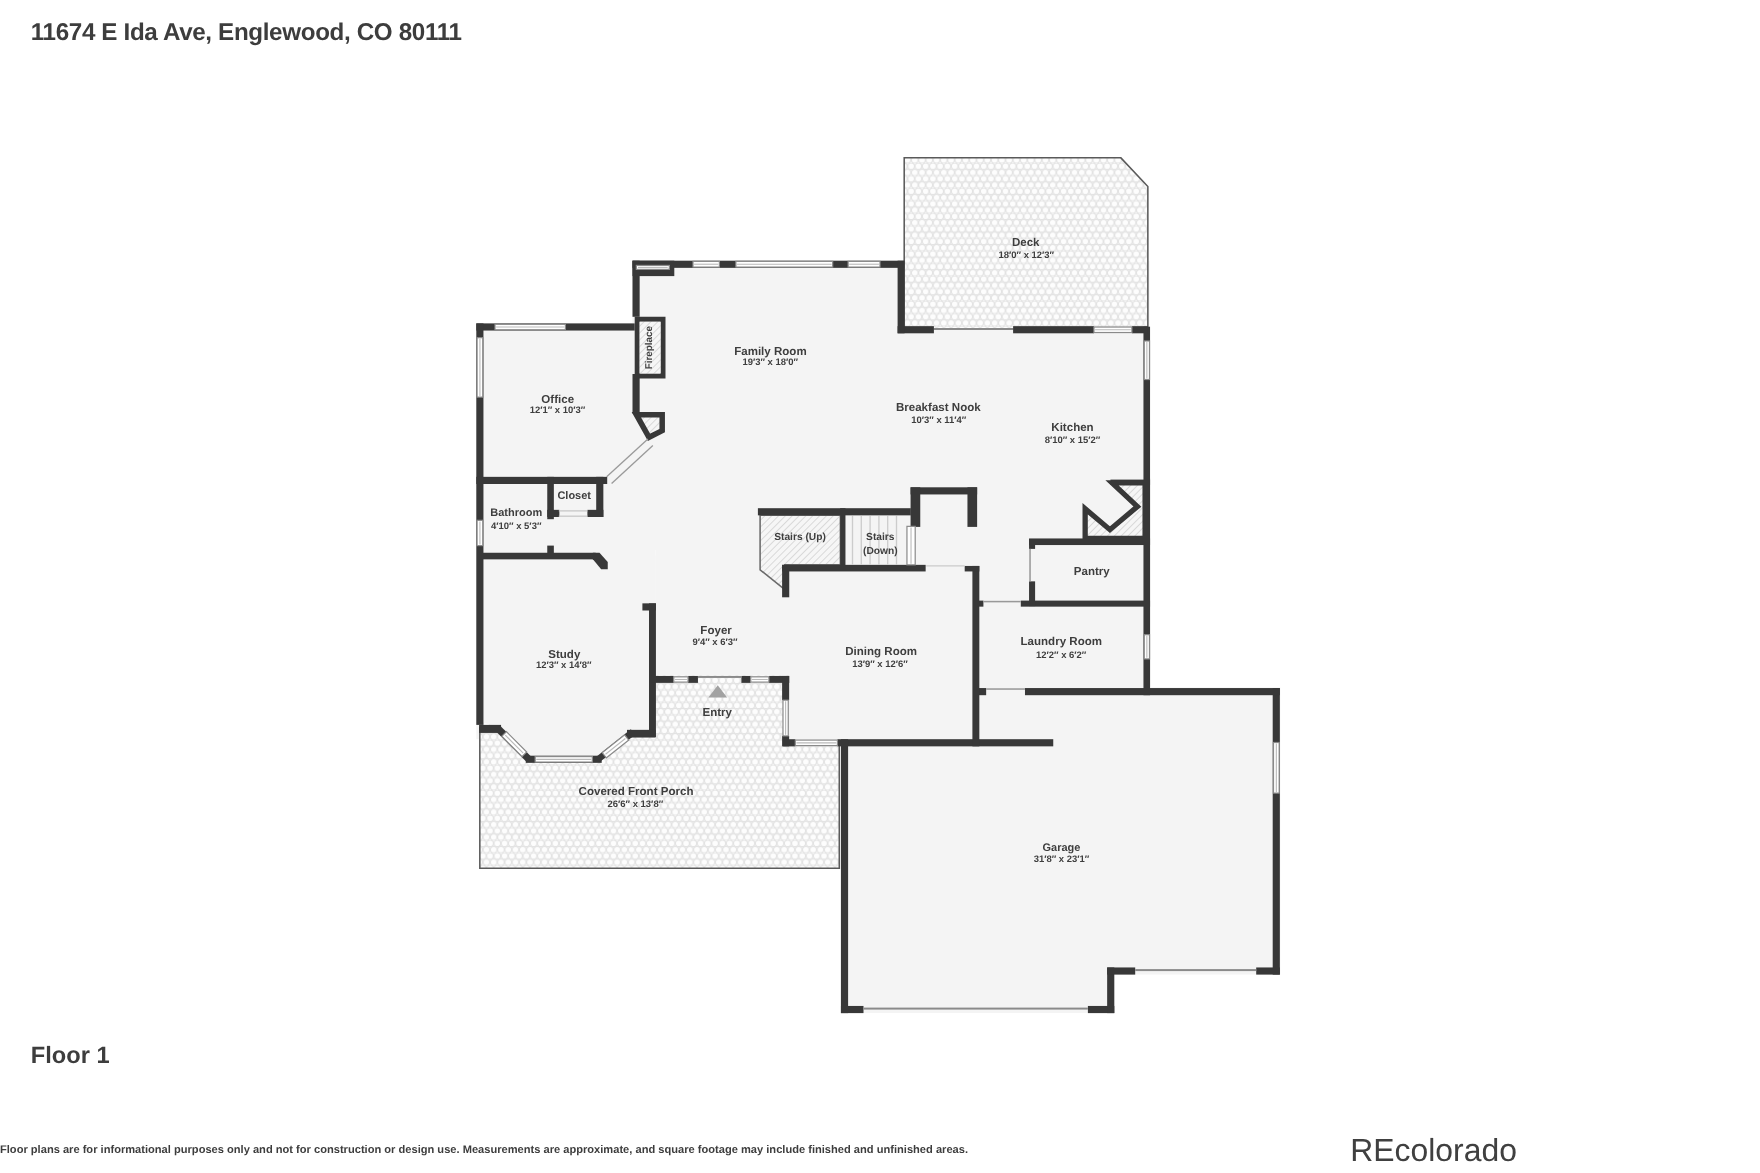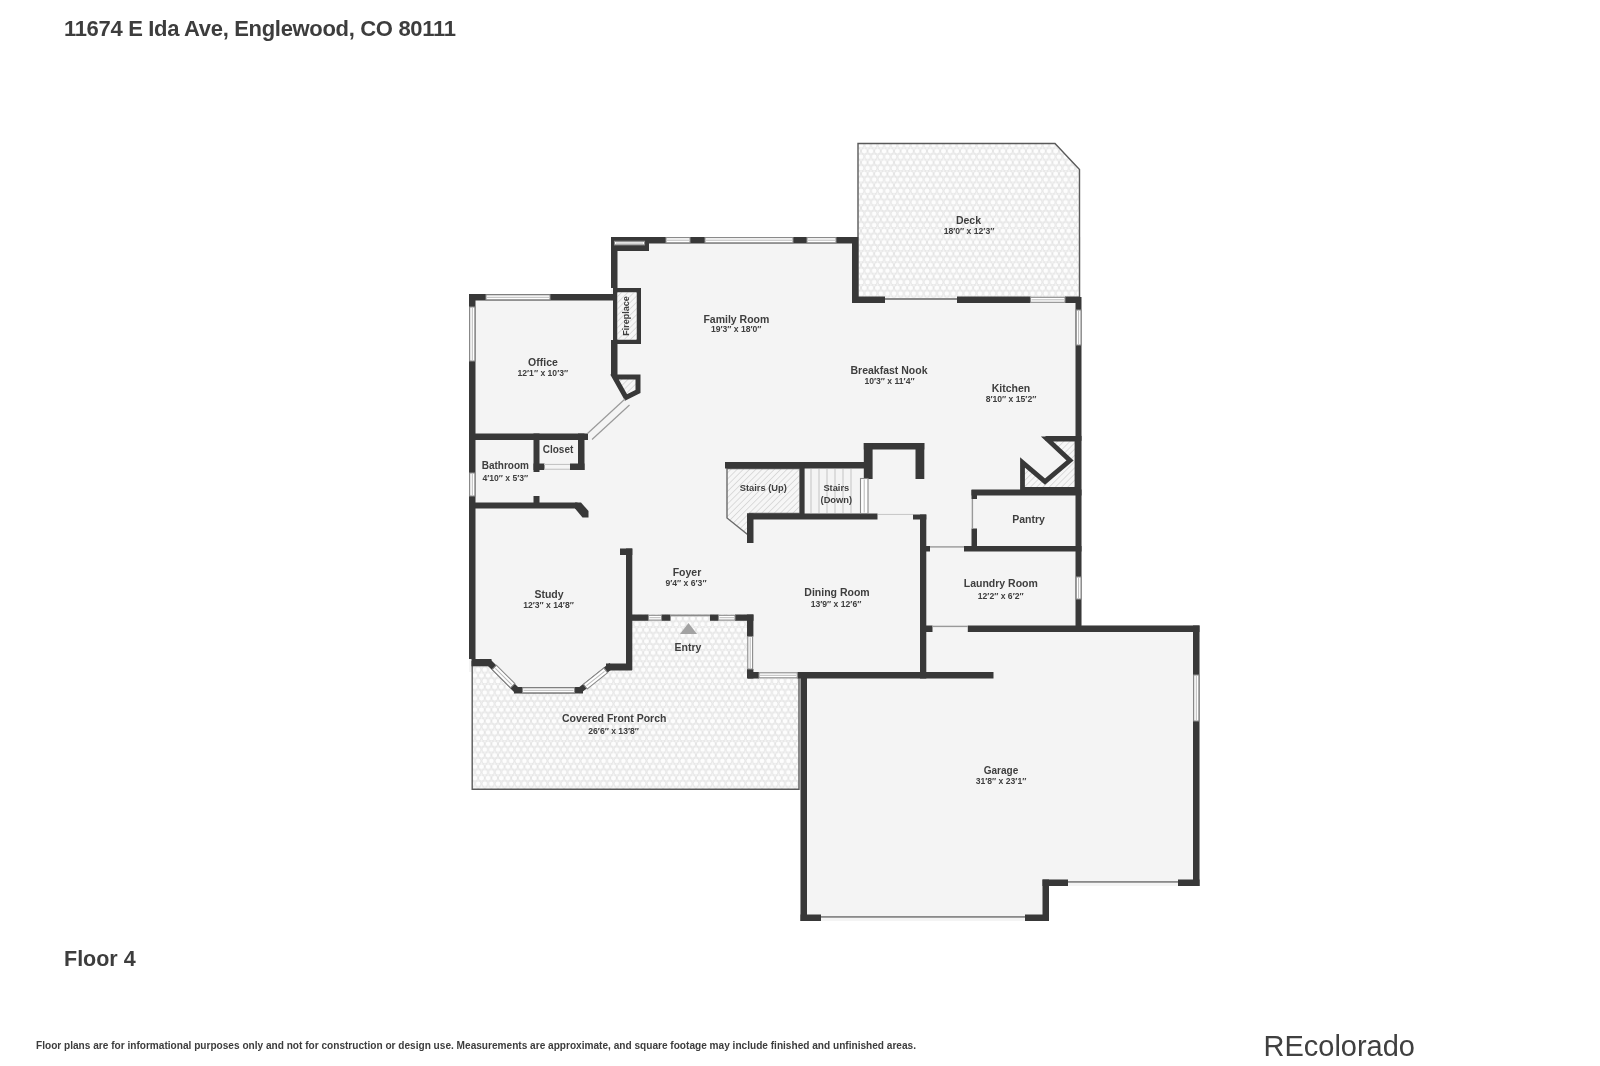--- a/index.html
+++ b/index.html
@@ -1,26 +1,26 @@
 <!DOCTYPE html>
 <html><head>
 <meta charset="utf-8">
 <style>
   html,body{margin:0;padding:0;background:#ffffff;}
   .page{position:relative;width:1388px;height:1066px;background:#ffffff;overflow:hidden;
-        font-family:"Liberation Sans", sans-serif;margin-left:36px;}
+        font-family:"Liberation Sans", sans-serif;}
   svg text{font-family:"Liberation Sans", sans-serif;}
 </style>
 </head>
 <body>
 <div class="page">
 
 <div style="position:absolute;left:28px;top:16px;font-size:22px;font-weight:bold;color:#3d3d3d;letter-spacing:-0.32px;">11674 E Ida Ave, Englewood, CO 80111</div>
 
-<div style="position:absolute;left:28px;top:947px;font-size:21.5px;font-weight:bold;color:#3d3d3d;">Floor 4</div>
+<div style="position:absolute;left:28px;top:947px;font-size:21.5px;font-weight:bold;color:#3d3d3d;">Floor 1</div>
 
 <div style="position:absolute;left:0;top:1040px;width:1600px;font-size:10.1px;font-weight:bold;color:#3d3d3d;">Floor plans are for informational purposes only and not for construction or design use. Measurements are approximate, and square footage may include finished and unfinished areas.</div>
 
 <div style="position:absolute;right:9px;top:1030px;font-size:29px;color:#404040;">REcolorado</div>
 
 <svg width="1600" height="1066" viewBox="0 0 1600 1066" style="position:absolute;left:0;top:0;">
 <defs>
   <pattern id="dots" width="6.6" height="11.4" patternUnits="userSpaceOnUse">
     <rect width="6.6" height="11.4" fill="#f4f4f4"></rect>
     <circle cx="3.3" cy="2.85" r="2.95" fill="#fdfdfd" stroke="#e3e3e3" stroke-width="0.9"></circle>

